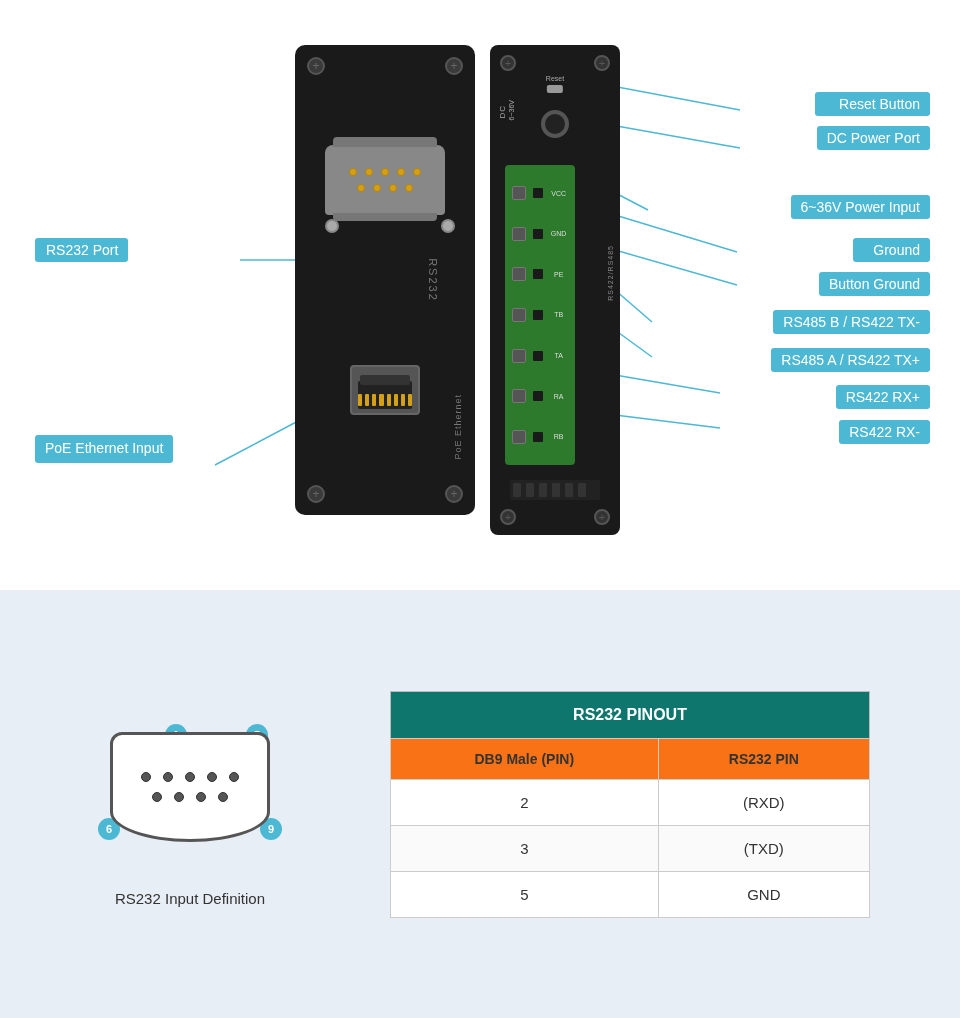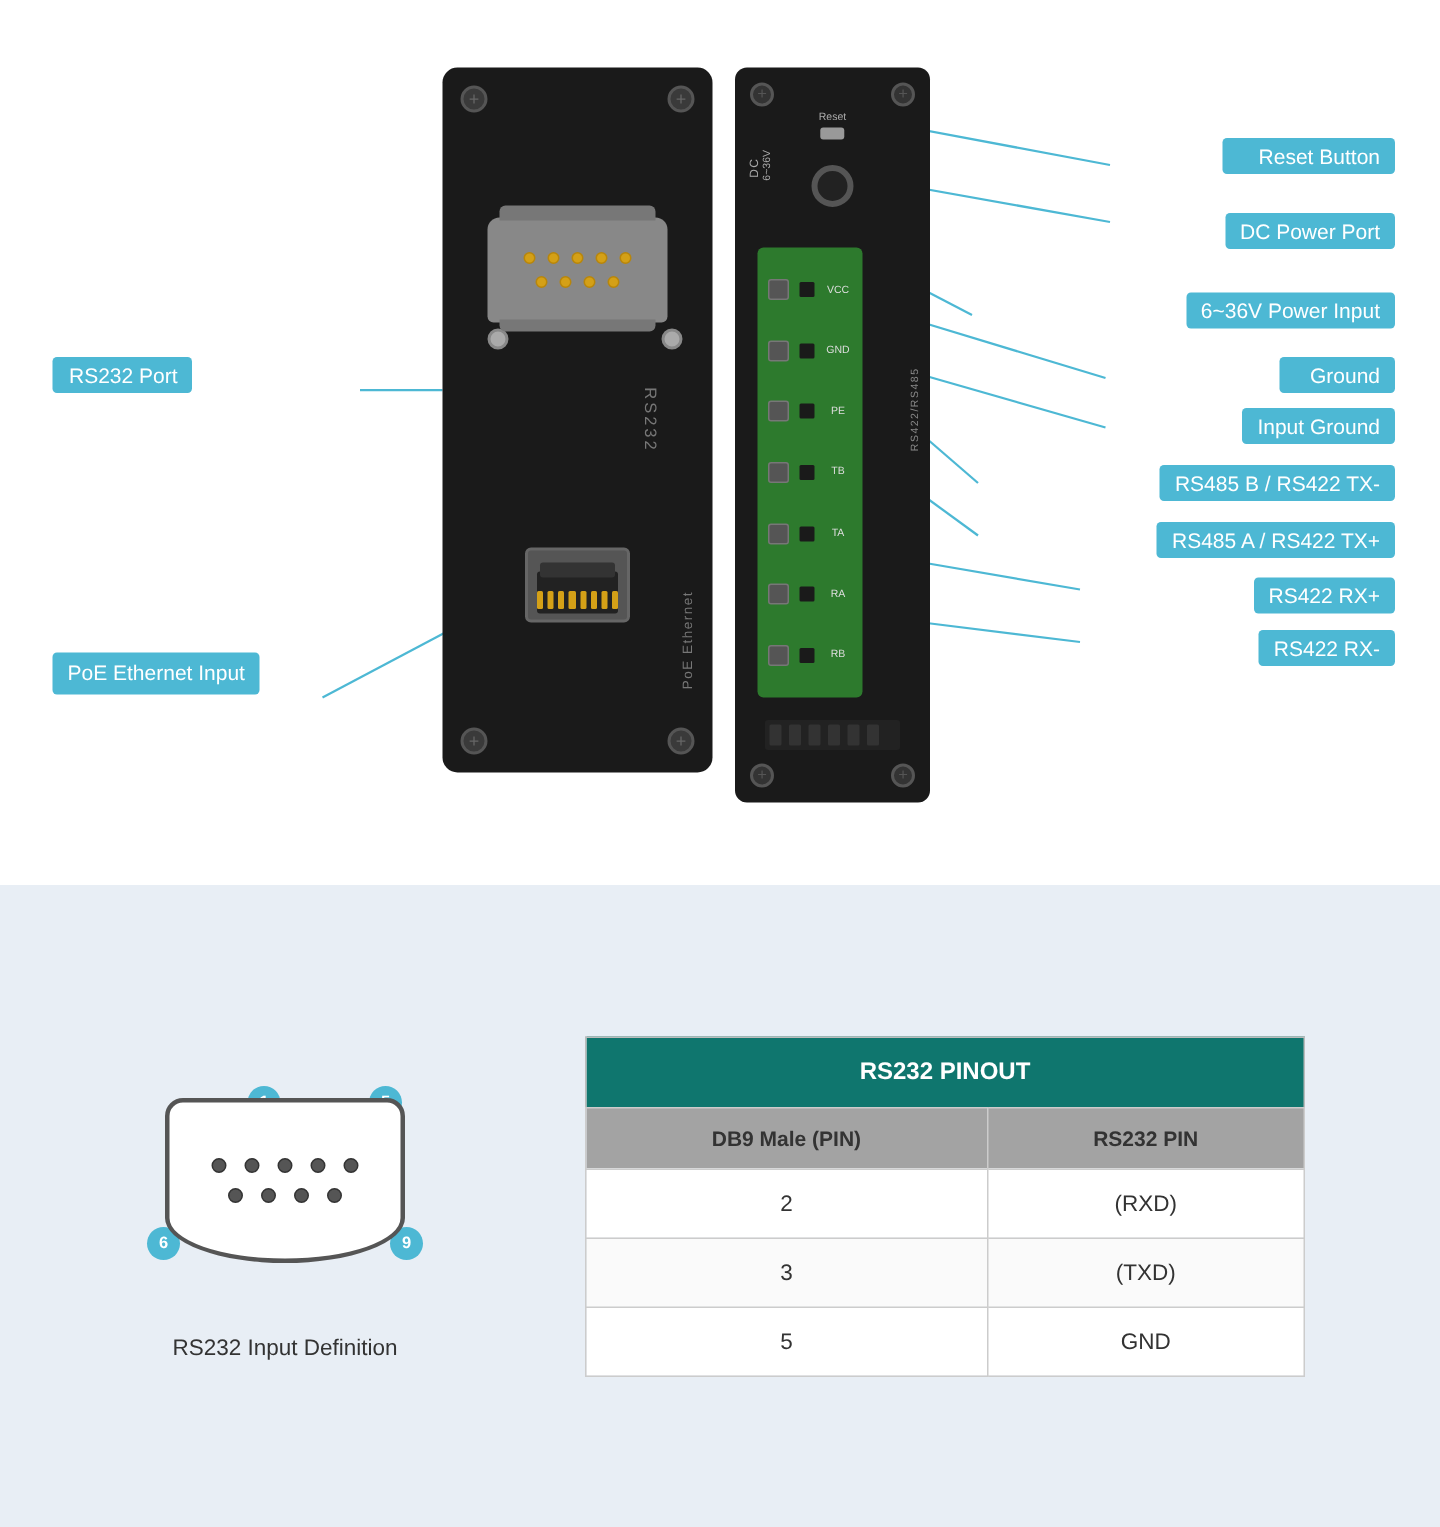--- a/index.html
+++ b/index.html
@@ -312,21 +312,21 @@
     }
 
     .pinout-table th {
       padding: 14px 20px;
       font-size: 16px;
       font-weight: bold;
       text-align: center;
     }
 
     .pinout-table thead.subheader tr {
-      background: #a3a3a3;
+      background: #f97316;
       border-radius: 17px;
     }
     .pinout-table thead.subheader th {
       color: #333;
       font-size: 14px;
       font-weight: 600;
       border: 1px solid #ccc;
       padding: 12px 20px;
     }
 
@@ -485,24 +485,24 @@
       <div style="width:8px;height:14px;background:#333;border-radius:1px;"></div>
       <div style="width:8px;height:14px;background:#333;border-radius:1px;"></div>
       <div style="width:8px;height:14px;background:#333;border-radius:1px;"></div>
       <div style="width:8px;height:14px;background:#333;border-radius:1px;"></div>
       <div style="width:8px;height:14px;background:#333;border-radius:1px;"></div>
       <div style="width:8px;height:14px;background:#333;border-radius:1px;"></div>
     </div>
   </div>
 
   <div class="annotation" style="right:30px; top:92px;padding-left:24px;">Reset Button</div>
-  <div class="annotation" style="right:30px; top:142px;margin-left:43px;">DC Power Port</div>
+  <div class="annotation" style="right:30px; top:126px;margin-left:43px;">DC Power Port</div>
   <div class="annotation" style="right:30px; top:195px;">6~36V Power Input</div>
   <div class="annotation" style="right:30px; top:238px;padding-left:20px;">Ground</div>
-  <div class="annotation" style="right:30px; top:272px;">Input Ground</div>
+  <div class="annotation" style="right:30px; top:272px;">Button Ground</div>
   <div class="annotation" style="right:30px; top:310px;">RS485 B / RS422 TX-</div>
   <div class="annotation" style="right:30px; top:348px;">RS485 A / RS422 TX+</div>
   <div class="annotation" style="right:30px; top:385px;">RS422 RX+</div>
   <div class="annotation" style="right:30px; top:420px;">RS422 RX-</div>
 
   <div class="annotation" style="left:35px; top:238px;padding-left:11px;">RS232 Port</div>
   <div class="annotation" style="left:35px; top:435px; text-align:center; line-height:1.4;">PoE Ethernet Input</div>
 
 </div>
 

